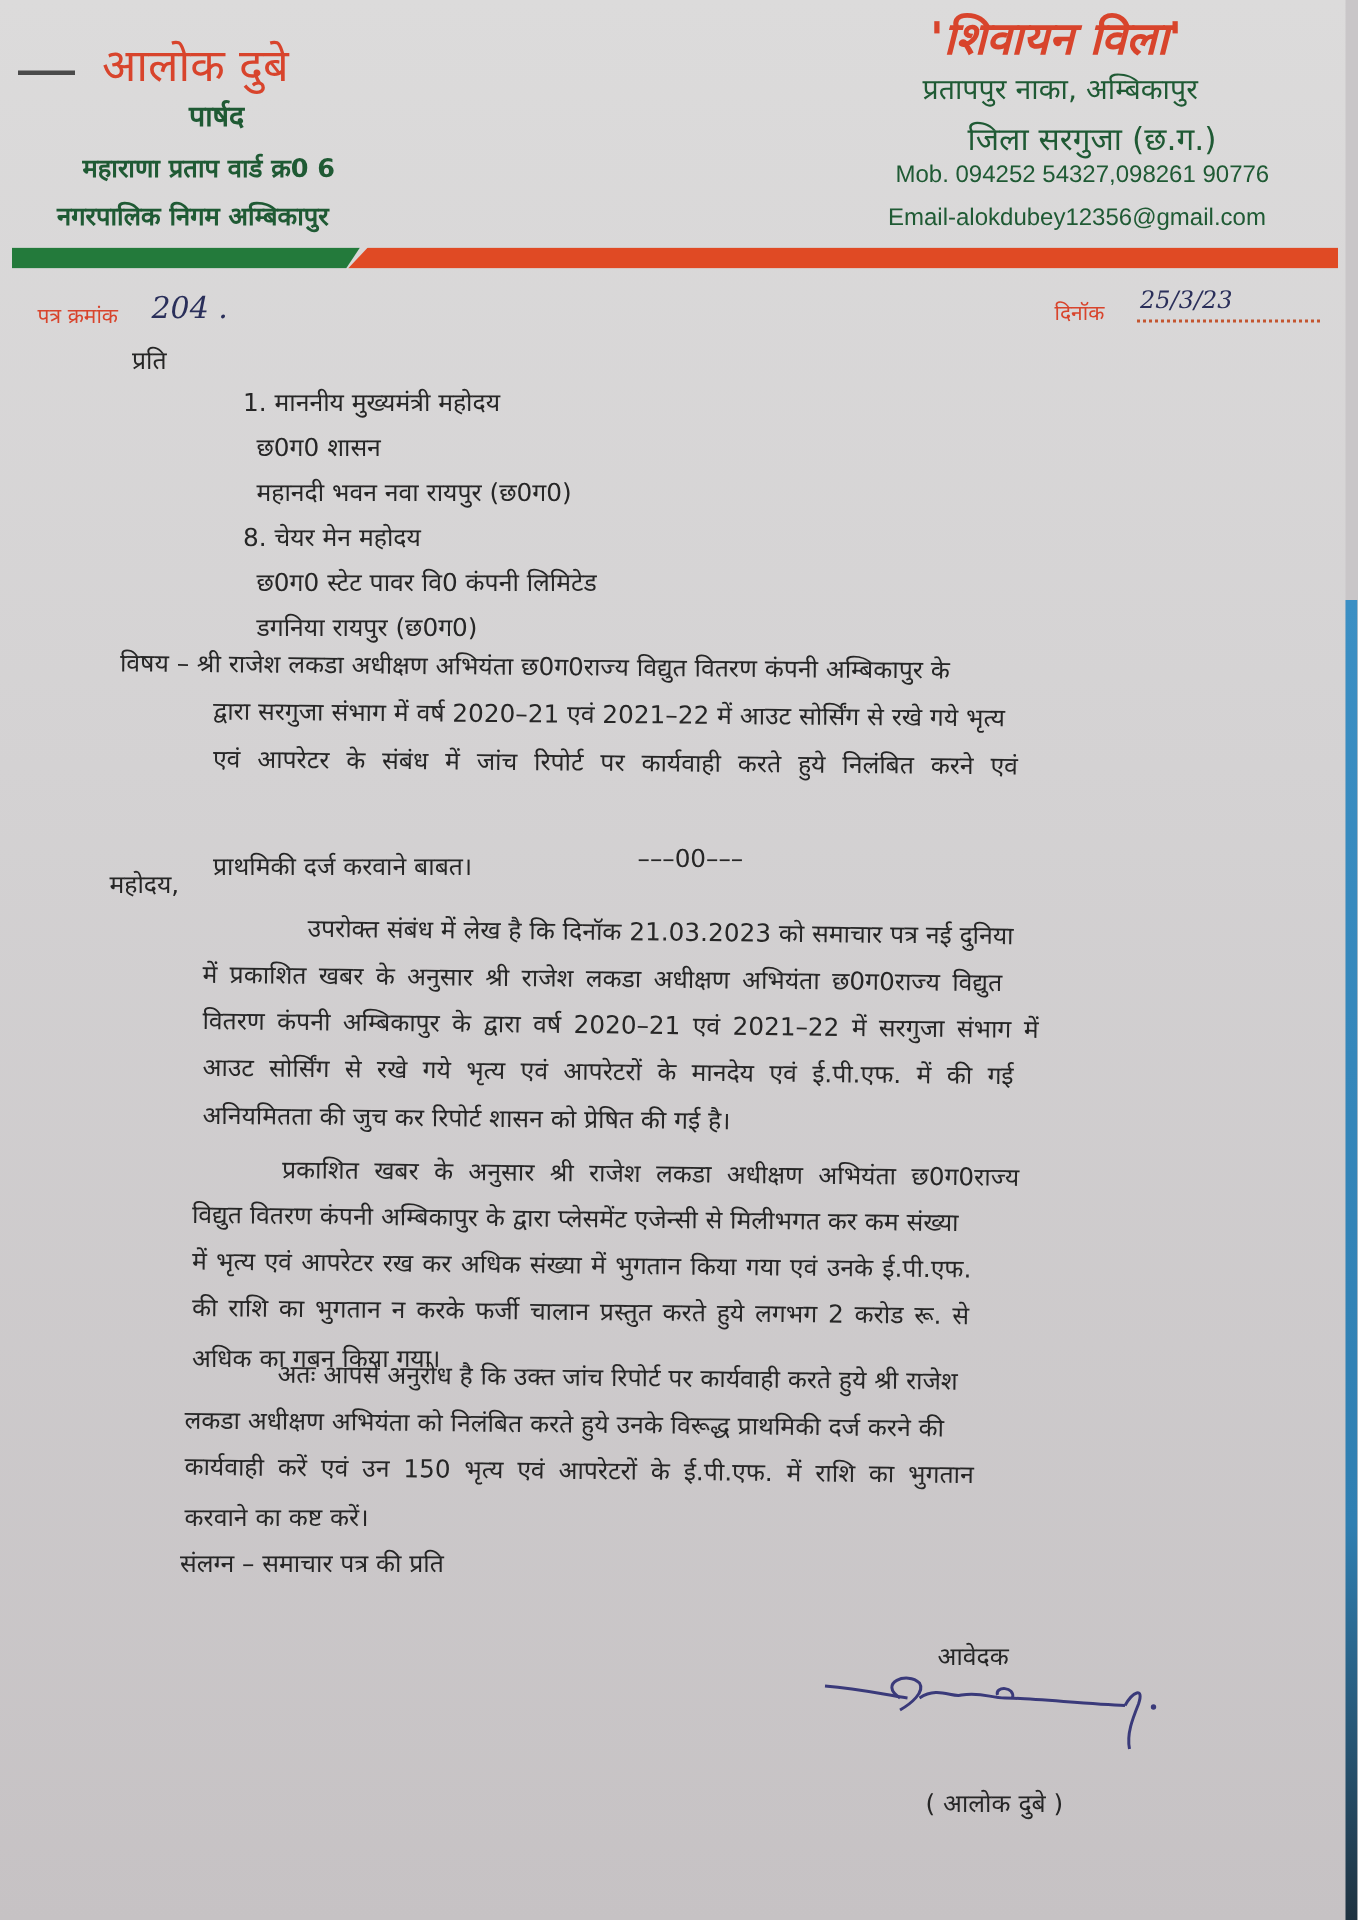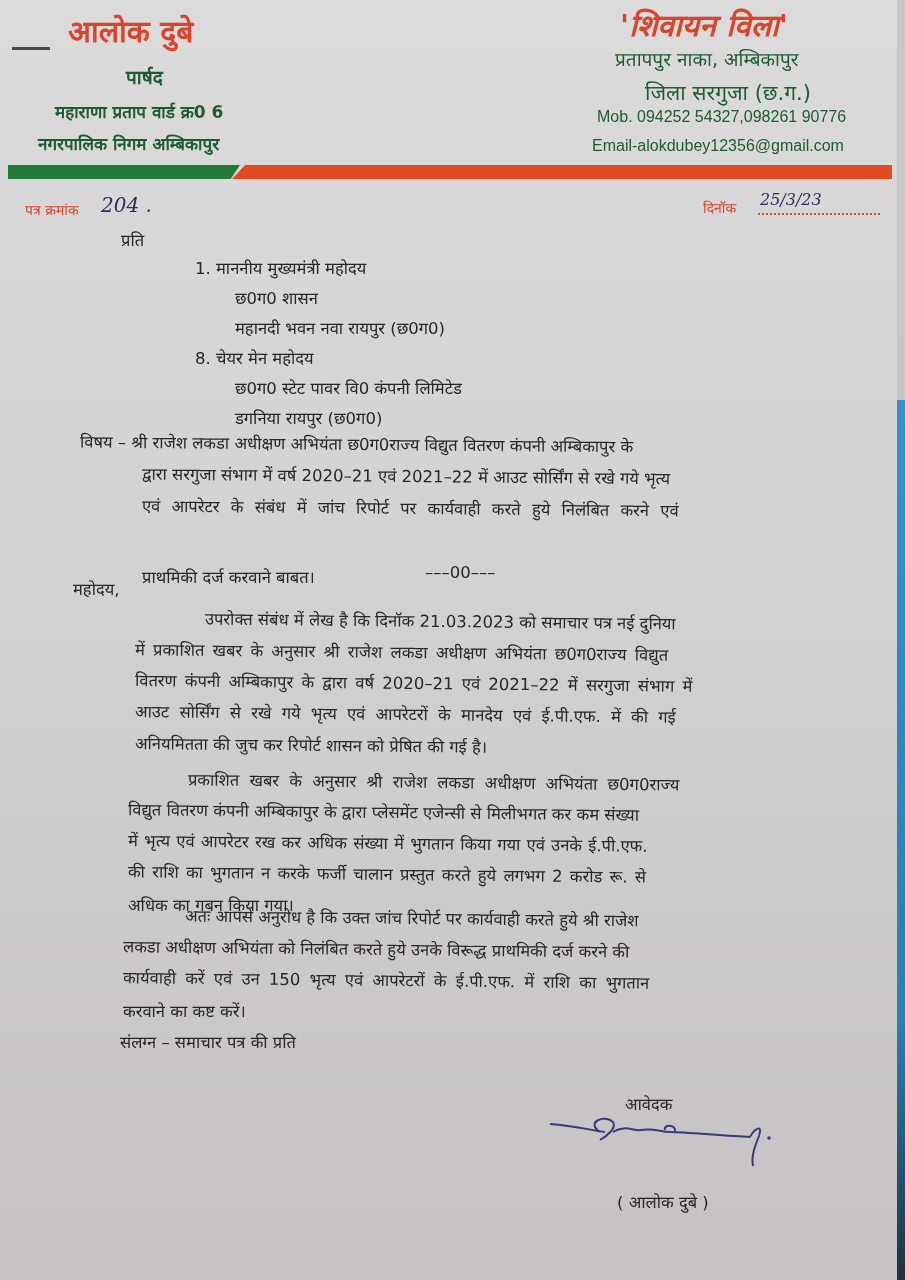--- a/index.html
+++ b/index.html
@@ -16,21 +16,21 @@
     position: absolute; right: 0; top: 400px; width: 8px; height: 880px;
     background: linear-gradient(180deg, #3b8fc4 0%, #2f7fb2 70%, #1f3240 100%);
   }
   .abs { position: absolute; white-space: nowrap; }
   .red { color: #d8442c; }
   .green { color: #1f5a34; }
   .dash-line {
     position: absolute; left: 12px; top: 47px; width: 38px; height: 3px;
     background: #4a4a4a;
   }
-  .name-title { font-weight: bold; font-size: 30px; left: 68px; top: 10px; }
+  .name-title { font-weight: normal; font-size: 30px; left: 68px; top: 22px; }
   .parshad { font-weight: bold; font-size: 19px; left: 126px; top: 64px; }
   .ward { font-weight: bold; font-size: 17px; left: 55px; top: 100px; }
   .nigam { font-weight: bold; font-size: 17px; left: 38px; top: 132px; }
 
   .villa { font-weight: bold; font-style: italic; font-size: 30px; left: 620px; top: 4px; text-align: center; }
   .addr1 { font-size: 19px; left: 615px; top: 46px; }
   .addr2 { font-size: 21px; left: 645px; top: 78px; }
   .mob { font-family: "Liberation Sans", sans-serif; font-size: 16px; left: 597px; top: 108px; }
   .email { font-family: "Liberation Sans", sans-serif; font-size: 16px; left: 592px; top: 137px; }
 
@@ -48,24 +48,24 @@
   .ref-label { font-size: 14px; left: 25px; top: 200px; }
   .hand { font-family: "DejaVu Serif", serif; font-style: italic; color: #2a2f5a; }
   .ref-no { font-size: 20px; left: 101px; top: 193px; }
   .date-label { font-size: 14px; left: 703px; top: 198px; }
   .date-val { font-size: 16px; left: 760px; top: 190px; }
   .date-dots {
     position: absolute; left: 758px; top: 213px; width: 122px;
     border-bottom: 2px dotted #c4552f;
   }
 
-  .body-text { font-size: 16.5px; color: #262626; margin-left: 33px; }
+  .body-text { font-size: 16.5px; color: #262626; }
   .prati { left: 88px; top: 228px; }
   .addr-line { left: 162px; }
-  .addr-sub { left: 202px; }
+  .addr-sub { left: 171px; }
 
   .para { position: absolute; font-size: 16.5px; color: #262626; white-space: nowrap; }
 
   .sig-svg { position: absolute; left: 545px; top: 1110px; width: 230px; height: 60px; }
 </style>
 </head>
 <body>
 
 <div class="page">
 

